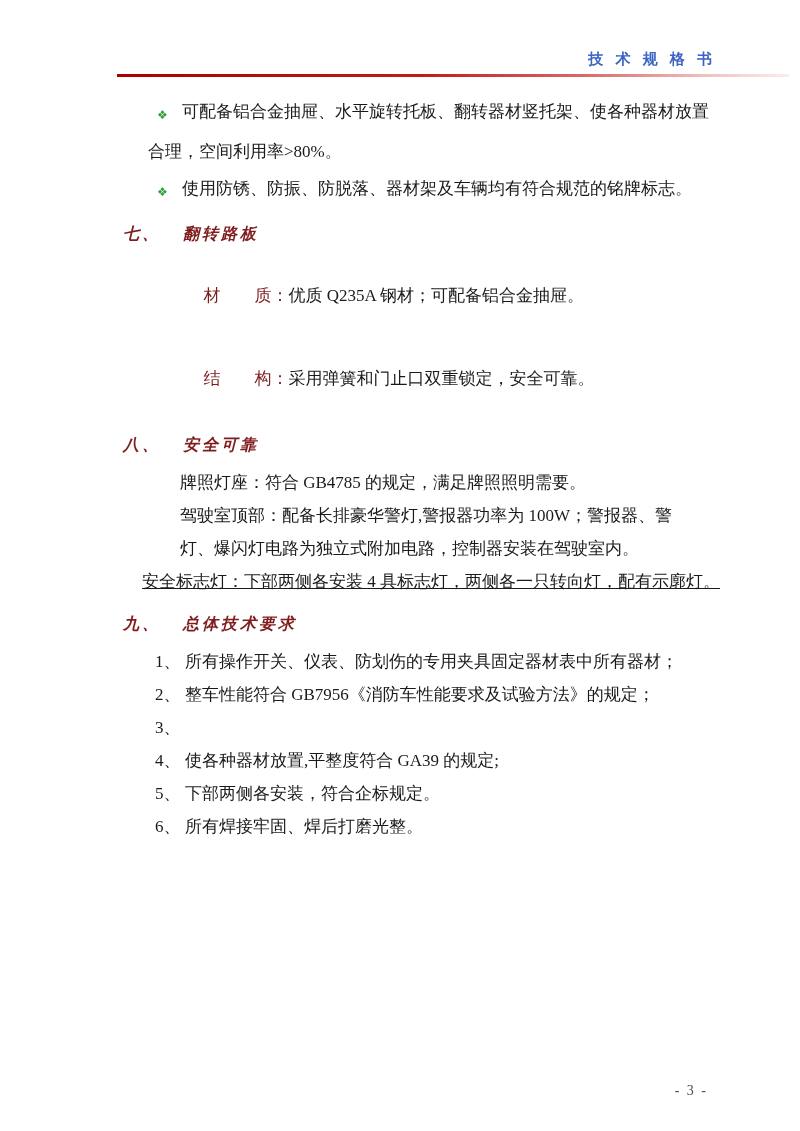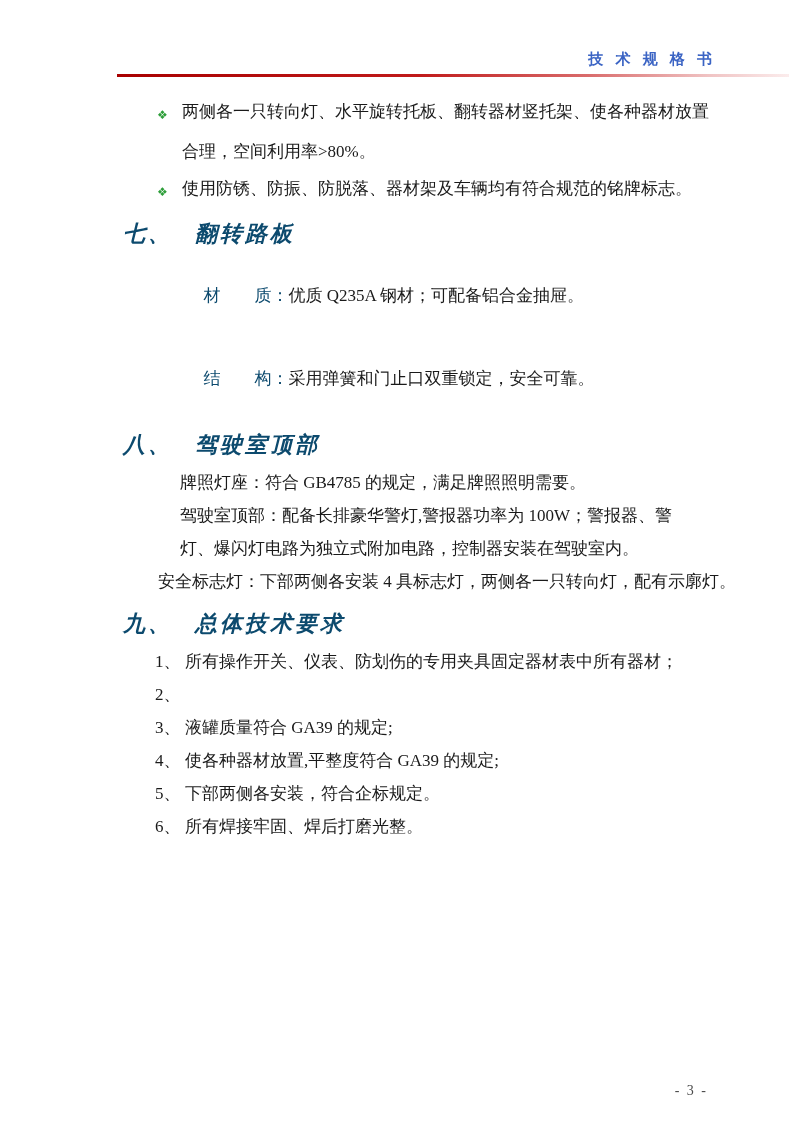--- a/index.html
+++ b/index.html
@@ -56,37 +56,37 @@
   .bullet-marker {
     width: 25px;
     margin-left: 42px;
     flex: 0 0 auto;
     color: #2e9e3a;
     font-size: 12px;
     padding-top: 3px;
   }
   .bullet-text { flex: 1 1 auto; }
   .bullet-cont {
-    margin-left: 67px;
+    margin-left: 33px;
     margin-bottom: 13px;
   }
   .section-heading {
     margin-top: 18px;
     margin-bottom: 14px;
-    color: #0c4a6e;
+    color: #7f1d1d;
     font-weight: bold;
     font-style: italic;
-    font-size: 22px;
+    font-size: 16px;
     letter-spacing: 3px;
   }
   .section-heading .sec-no { margin-left: 8px; margin-right: 22px; }
   .spec-row { margin-left: 63px; margin-bottom: 11px; white-space: pre; }
-  .spec-label { color: #0c4a6e; }
+  .spec-label { color: #7f1d1d; }
   .elec-line { margin-left: 65px; margin-bottom: 9px; }
-  .elec-line.outdent { margin-left: 43px; }
+  .elec-line.outdent { margin-left: 27px; text-decoration: underline; }
   .elec-line.wrapped { }
   .num-item { display: flex; margin-bottom: 9px; }
   .num-item .num {
     width: 30px;
     margin-left: 40px;
     flex: 0 0 auto;
   }
   .num-item .num-text { flex: 1 1 auto; }
   
   .footer {
@@ -105,59 +105,59 @@
 
   <div class="header">
     <span class="doc-title">技 术 规 格 书</span>
   </div>
   <div class="header-rule"></div>
 
   <div class="content">
 
     <div class="bullet-row">
       <span class="bullet-marker">❖</span>
-      <span class="bullet-text">两侧各一只转向灯、水平旋转托板、翻转器材竖托架、使各种器材放置</span>
+      <span class="bullet-text">可配备铝合金抽屉、水平旋转托板、翻转器材竖托架、使各种器材放置</span>
     </div>
     <div class="bullet-cont">合理，空间利用率&gt;80%。</div>
     <div class="bullet-row">
       <span class="bullet-marker">❖</span>
       <span class="bullet-text">使用防锈、防振、防脱落、器材架及车辆均有符合规范的铭牌标志。</span>
     </div>
 
     <div class="section-heading">
       <span class="sec-no">七、</span><span>翻转路板</span>
     </div>
     <div class="spec-row">
       <span class="spec-label">材　　质：</span><span>优质 Q235A 钢材；可配备铝合金抽屉。</span>
     </div>
     <div class="spec-row">
       <span class="spec-label">结　　构：</span><span>采用弹簧和门止口双重锁定，安全可靠。</span>
     </div>
 
     <div class="section-heading">
-      <span class="sec-no">八、</span><span>驾驶室顶部</span>
+      <span class="sec-no">八、</span><span>安全可靠</span>
     </div>
     <div class="elec-line">牌照灯座：符合 GB4785 的规定，满足牌照照明需要。</div>
     <div class="elec-line">驾驶室顶部：配备长排豪华警灯,警报器功率为 100W；警报器、警</div>
     <div class="elec-line wrapped">灯、爆闪灯电路为独立式附加电路，控制器安装在驾驶室内。</div>
     <div class="elec-line outdent">安全标志灯：下部两侧各安装 4 具标志灯，两侧各一只转向灯，配有示廓灯。</div>
 
     <div class="section-heading">
       <span class="sec-no">九、</span><span>总体技术要求</span>
     </div>
     <div class="num-item">
       <span class="num">1、</span>
       <span class="num-text">所有操作开关、仪表、防划伤的专用夹具固定器材表中所有器材；</span>
     </div>
     <div class="num-item">
       <span class="num">2、</span>
+      <span class="num-text">整车性能符合 GB7956《消防车性能要求及试验方法》的规定；</span>
     </div>
     <div class="num-item">
       <span class="num">3、</span>
-      <span class="num-text">液罐质量符合 GA39 的规定;</span>
     </div>
     <div class="num-item">
       <span class="num">4、</span>
       <span class="num-text">使各种器材放置,平整度符合 GA39 的规定;</span>
     </div>
     <div class="num-item">
       <span class="num">5、</span>
       <span class="num-text">下部两侧各安装，符合企标规定。</span>
     </div>
     <div class="num-item">

